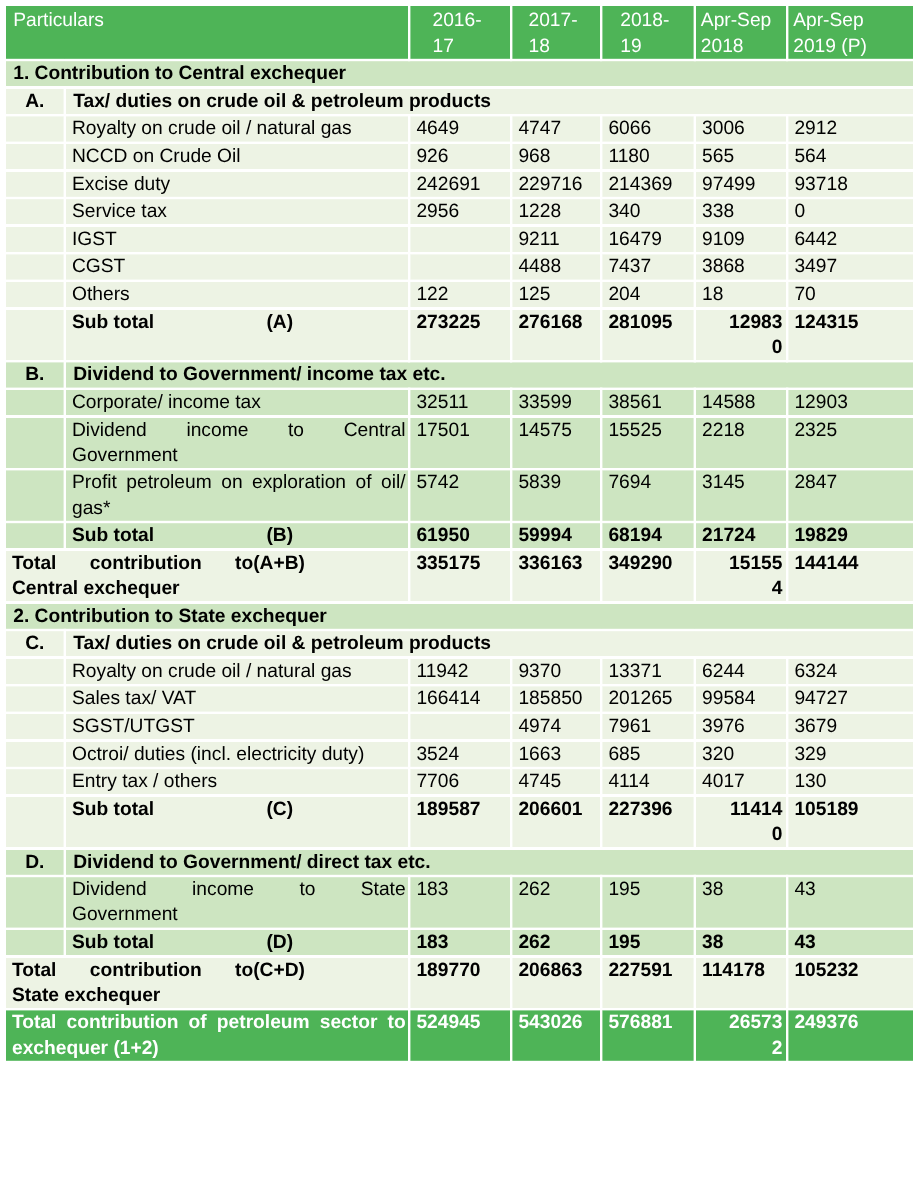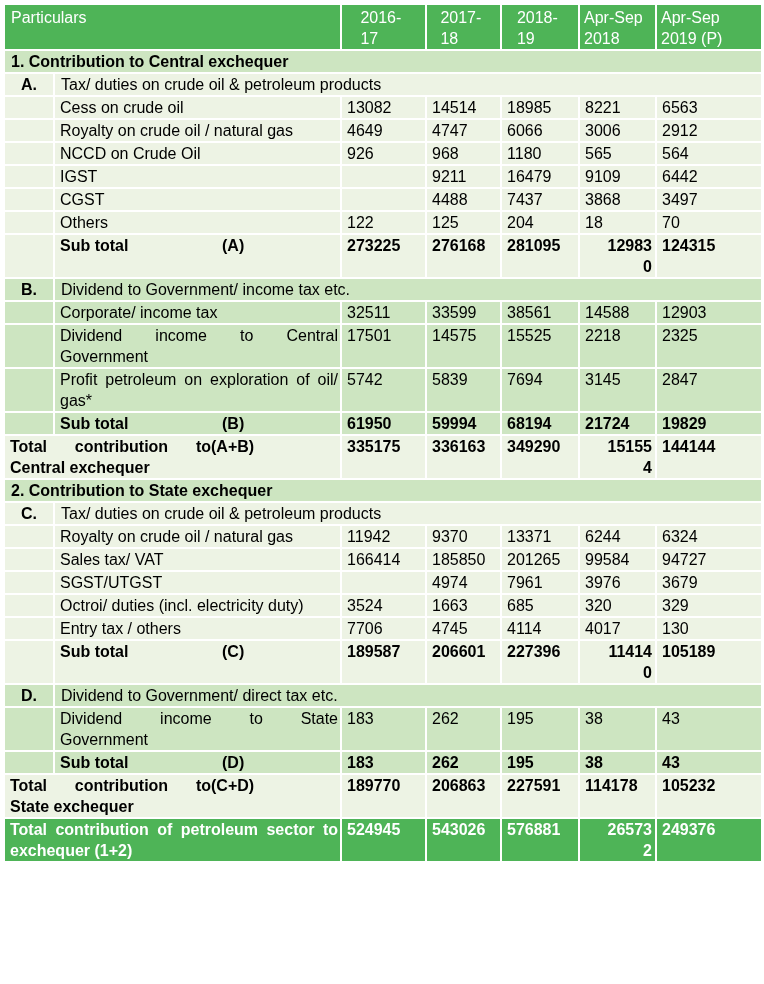--- a/index.html
+++ b/index.html
@@ -32,21 +32,21 @@
   th.th-year span{display:inline-block;max-width:5.2ch;text-align:left;vertical-align:top;}
   th.th-apr{text-align:left;padding-left:4px;}
   th.th-apr span{display:inline-block;max-width:7.5ch;text-align:left;vertical-align:top;}
   
   tr.bg td{background:var(--c-band);margin-top:24px;}
   tr.bp td{background:var(--c-pale);}
   tr.bold td{font-weight:bold;}
   tr.sec td{font-weight:bold;padding-left:6px;}
   tr.grand td{background:var(--c-header);color:var(--c-htext);font-weight:bold;}
   td.letter{text-align:center;padding:0;font-weight:bold;}
-  td.gtitle{font-weight:normal;padding-left:6px;}
+  td.gtitle{font-weight:bold;padding-left:6px;}
   
   .sub-name{display:inline-block;width:162px;vertical-align:top;}
   
   .t-line1{display:flex;}
   .t-name{display:inline-block;width:201px;text-align-last:justify;}
   
   .jl{text-align-last:justify;}
   
   td.w4{text-align:right;padding-right:3px;margin-top:20px;}
   .wrapnum{display:inline-block;width:5.4ch;word-break:break-all;text-align:right;}
@@ -78,44 +78,53 @@
     <tbody>
         <tr class="sec bg">
           <td colspan="7">1. Contribution to Central exchequer</td>
         </tr>
         <tr class="bp">
           <td class="letter">A.</td>
           <td colspan="6" class="gtitle">Tax/ duties on crude oil &amp; petroleum products</td>
         </tr>
         <tr class="bp">
           <td class="letter"></td>
-          <td>Cess on crude oil</td>
-          <td class="">13082</td>
-          <td class="">14514</td>
-          <td class="">18985</td>
-          <td class="">8221</td>
-          <td class="">6563</td>
-        </tr>
-        <tr class="bp">
-          <td class="letter"></td>
           <td>Royalty on crude oil / natural gas</td>
           <td class="">4649</td>
           <td class="">4747</td>
           <td class="">6066</td>
           <td class="">3006</td>
           <td class="">2912</td>
         </tr>
         <tr class="bp">
           <td class="letter"></td>
           <td>NCCD on Crude Oil</td>
           <td class="">926</td>
           <td class="">968</td>
           <td class="">1180</td>
           <td class="">565</td>
           <td class="">564</td>
+        </tr>
+        <tr class="bp">
+          <td class="letter"></td>
+          <td>Excise duty</td>
+          <td class="">242691</td>
+          <td class="">229716</td>
+          <td class="">214369</td>
+          <td class="">97499</td>
+          <td class="">93718</td>
+        </tr>
+        <tr class="bp">
+          <td class="letter"></td>
+          <td>Service tax</td>
+          <td class="">2956</td>
+          <td class="">1228</td>
+          <td class="">340</td>
+          <td class="">338</td>
+          <td class="">0</td>
         </tr>
         <tr class="bp">
           <td class="letter"></td>
           <td>IGST</td>
           <td class=""></td>
           <td class="">9211</td>
           <td class="">16479</td>
           <td class="">9109</td>
           <td class="">6442</td>
         </tr>

